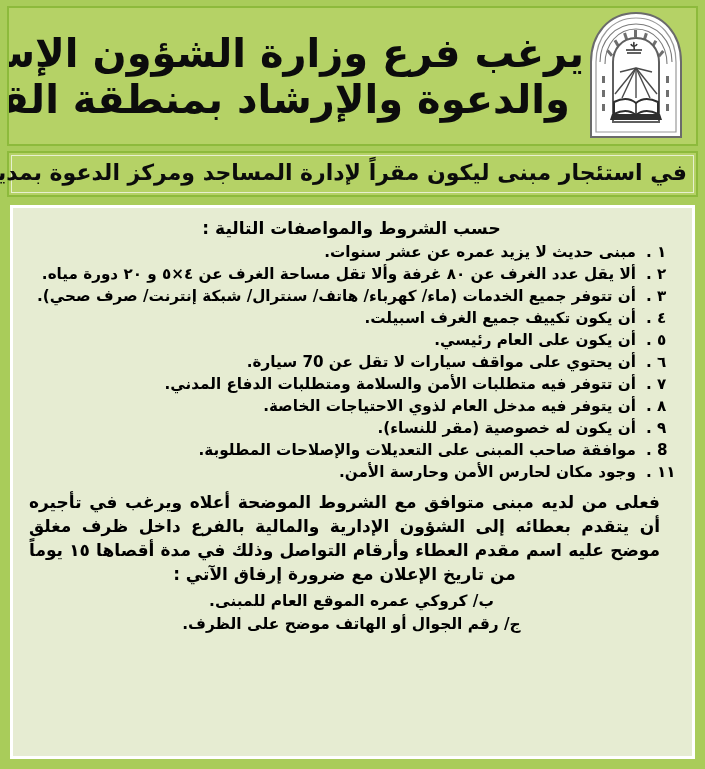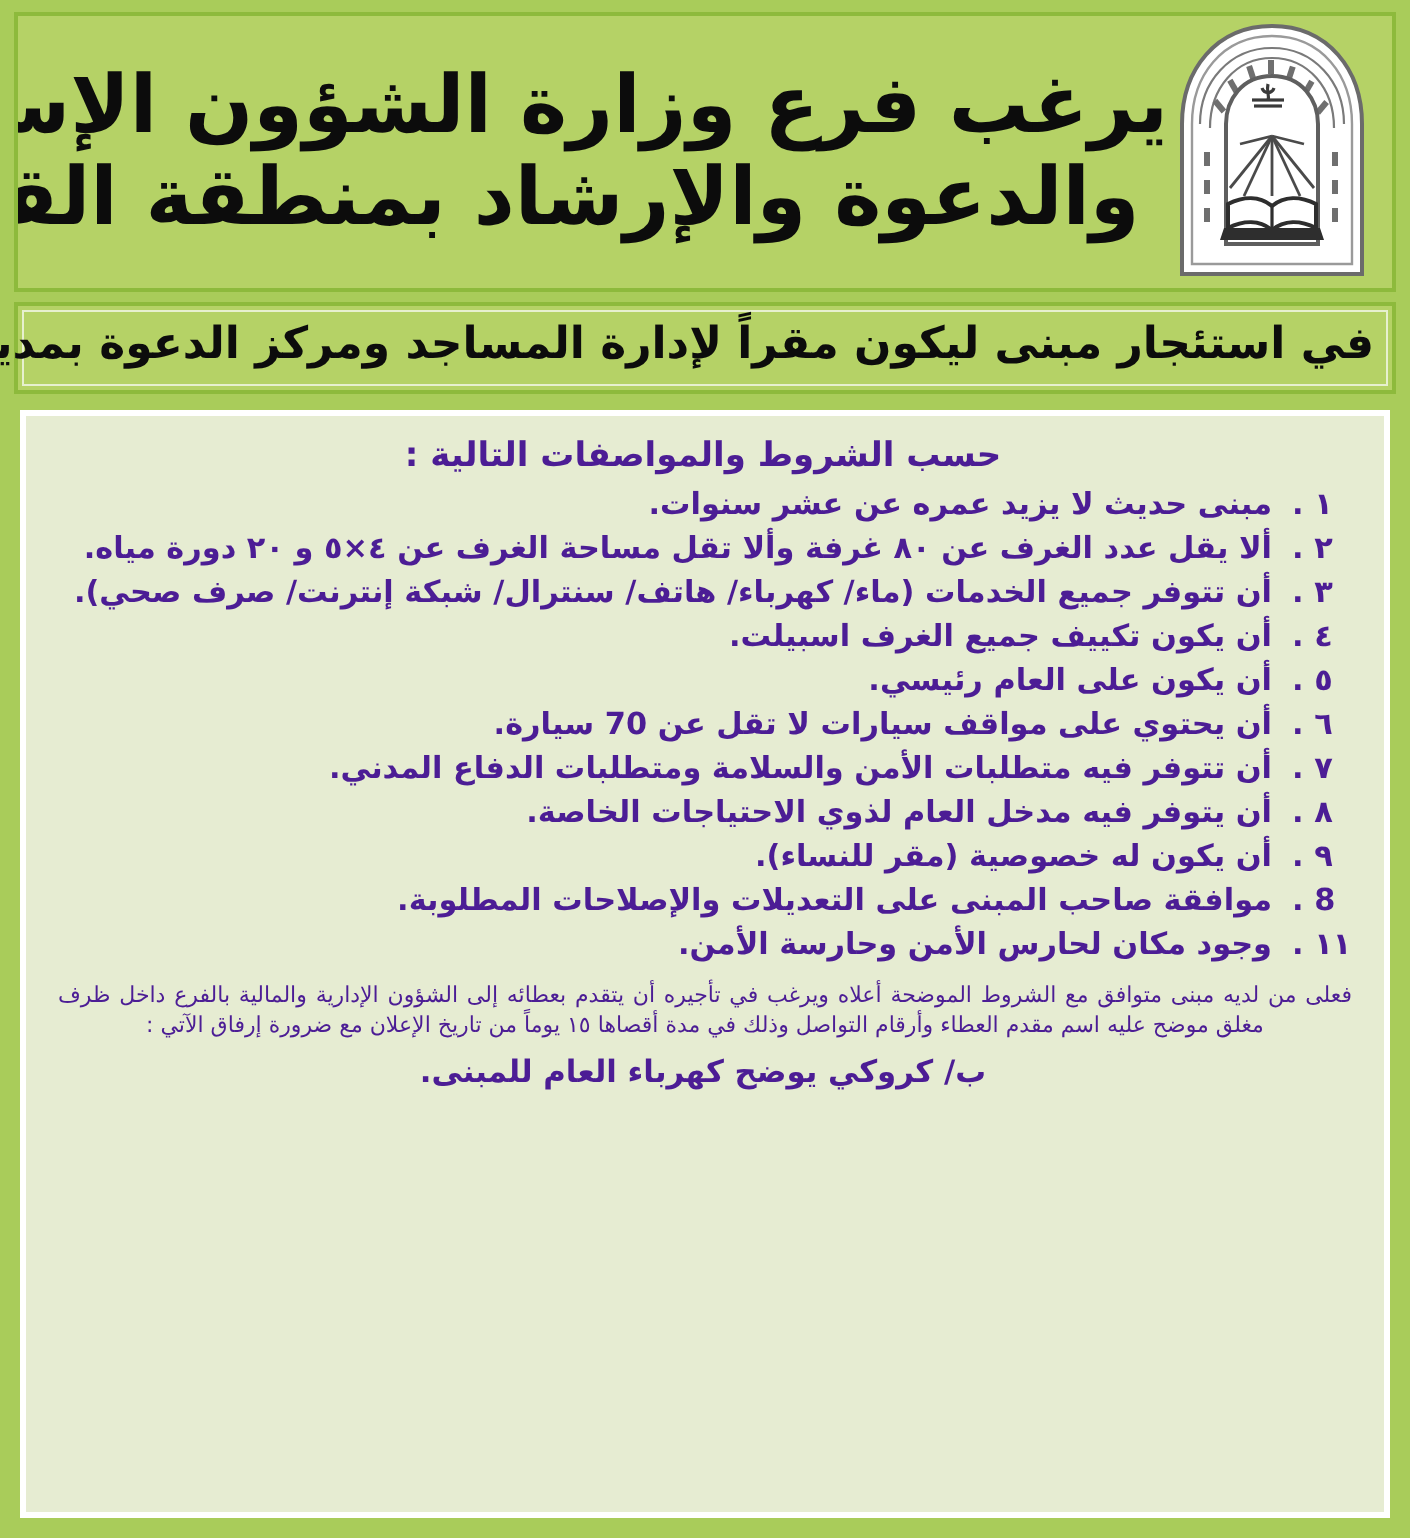--- a/index.html
+++ b/index.html
@@ -85,21 +85,21 @@
     box-sizing:border-box;
     display:flex;
   }
   .body-inner{
     flex:1 1 auto;
     background:#e6ecd2;
     border:3px solid #ffffff;
     box-sizing:border-box;
     padding:8px 16px 8px 14px;
     display:flex;flex-direction:column;
-    color:#4c1d95;
+    color:#000000;
     overflow:hidden;
   }
 
   .section-title{
     text-align:center;
     font-weight:bold;
     font-size:17px;
     margin:2px 0 4px 0;
     line-height:1.2;
   }
@@ -127,26 +127,26 @@
   }
   ol.conds li .txt{
     flex:1 1 auto;
     text-align:justify;
     text-align-last:right;
     padding-inline-start:4px;
   }
   ol.conds li.wide .txt{text-align-last:right;}
 
   .para{
-    font-weight:normal;
-    font-size:11px;
+    font-weight:bold;
+    font-size:17px;
     line-height:1.42;
     text-align:justify;
     text-align-last:center;
-    margin:6px 0 2px 2px;
+    margin:6px 16px 2px 2px;
   }
 
   ul.attach{
     list-style:none;
     margin:2px 0 0 0;padding:0;
     text-align:center;
   }
   ul.attach li{
     font-weight:bold;
     font-size:15.4px;
@@ -271,18 +271,19 @@
         </li>
         <li>
           <span class="num">١١ .</span>
           <span class="txt">وجود مكان لحارس الأمن وحارسة الأمن.</span>
         </li>
       </ol>
 
       <div class="para">فعلى من لديه مبنى متوافق مع الشروط الموضحة أعلاه ويرغب في تأجيره أن يتقدم بعطائه إلى الشؤون الإدارية والمالية بالفرع داخل ظرف مغلق موضح عليه اسم مقدم العطاء وأرقام التواصل وذلك في مدة أقصاها ١٥ يوماً من تاريخ الإعلان مع ضرورة إرفاق الآتي :</div>
 
       <ul class="attach">
-        <li>ب/ كروكي يوضح كهرباء العام للمبنى.</li>
+        <li>ب/ كروكي عمره الموقع العام للمبنى.</li>
+        <li>ج/ رقم الجوال أو الهاتف موضح على الظرف.</li>
       </ul>
 
     </div>
   </div>
 </div>
 
 </body></html>

